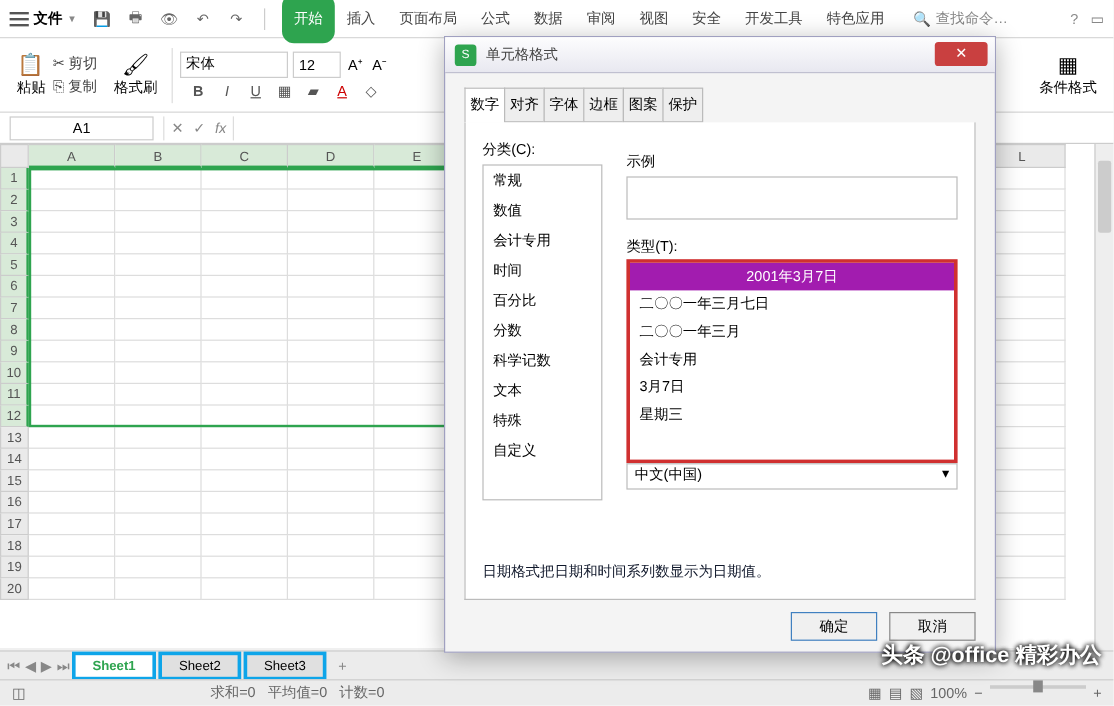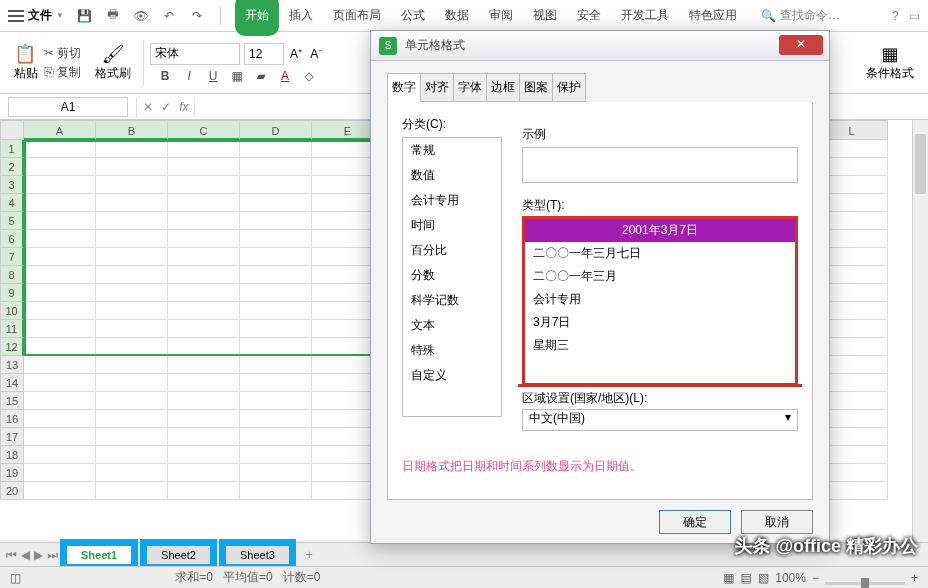--- a/index.html
+++ b/index.html
@@ -47,29 +47,29 @@
 .row { display: flex; }
 .row-header { width: 24px; height: 18px; border: 1px solid #ccc; border-top: none; background: #eaeaea; text-align: center; line-height: 18px; color: #555; font-size: 11px; }
 .row-header.sel { background: #d8ead8; border-right: 2px solid #2ea44f; }
 .cell { width: 72px; height: 18px; border-right: 1px solid #ddd; border-bottom: 1px solid #ddd; }
 .corner { width: 24px; height: 20px; border: 1px solid #ccc; background: #eaeaea; position: absolute; left: 0; top: 0; }
 .selection-border { position: absolute; border: 2px solid #2ea44f; pointer-events: none; }
 
 
 .sheet-tabs { position: absolute; bottom: 22px; left: 0; right: 0; height: 24px; background: #ececec; display: flex; align-items: center; padding-left: 60px; border-top: 1px solid #ccc; }
 .sheet-nav { position: absolute; left: 6px; display: flex; gap: 4px; color: #888; }
-.sheet-tab { padding: 3px 14px; border: 7px solid #0ea5e9; background: #e0e0e0; margin-right: 2px; cursor: pointer; font-size: 11px; }
+.sheet-tab { padding: 3px 14px; border: 3px solid #0ea5e9; background: #e0e0e0; margin-right: 2px; cursor: pointer; font-size: 11px; }
 .sheet-tab.active { background: #fff; color: #2ea44f; font-weight: bold; }
 .sheet-add { padding: 3px 8px; color: #888; cursor: pointer; }
 
 
 .statusbar { position: absolute; bottom: 0; left: 0; right: 0; height: 22px; background: #ececec; border-top: 1px solid #ccc; display: flex; align-items: center; padding: 0 10px; color: #666; font-size: 11px; gap: 14px; }
 .statusbar .stats { margin-left: 140px; }
 .statusbar .view-icons { margin-left: auto; display: flex; gap: 6px; align-items: center; }
-.statusbar .zoom { display: flex; align-items: flex-end; gap: 6px; }
+.statusbar .zoom { display: flex; align-items: flex-start; gap: 6px; }
 .statusbar .zoom-track { width: 80px; height: 3px; background: #ccc; position: relative; }
 .statusbar .zoom-thumb { width: 8px; height: 10px; background: #888; position: absolute; left: 36px; top: -4px; }
 
 
 .dialog { position: absolute; left: 370px; top: 30px; width: 460px; height: 514px; background: #f4f4f4; border: 1px solid #a0a0c0; box-shadow: 0 4px 20px rgba(0,0,0,0.3); }
 .dialog-title { height: 30px; background: linear-gradient(#fdfdfe, #e8e8f0); display: flex; align-items: center; padding: 0 8px; border-bottom: 1px solid #c0c0d0; }
 .dialog-title .app-icon { width: 18px; height: 18px; background: #2ea44f; border-radius: 3px; color: #fff; text-align: center; line-height: 18px; font-size: 10px; margin-right: 8px; }
 .dialog-title .title-text { color: #444; flex: 1; }
 .dialog-close { width: 44px; height: 20px; background: #c94040; border-radius: 3px; color: #fff; text-align: center; line-height: 18px; cursor: pointer; position: absolute; right: 6px; top: 4px; }
 .dialog-tabs { display: flex; padding: 12px 16px 0; gap: 0; }
@@ -83,21 +83,21 @@
 .right-pane { position: absolute; left: 134px; top: 24px; right: 14px; }
 .example-label { margin-bottom: 4px; }
 .example-box { border: 1px solid #bbb; height: 36px; background: #fff; margin-bottom: 14px; }
 .type-label { margin-bottom: 2px; }
 .type-list { border: 3px solid #d03030; height: 170px; background: #fff; overflow-y: scroll; }
 .type-item { padding: 3px 8px; cursor: pointer; }
 .type-item.selected { background: #a21caf; color: #fff; text-align: center; }
 .locale-label { margin-top: 4px; margin-bottom: 2px; position: relative; }
 .locale-label::before { content: ""; position: absolute; top: -6px; left: -4px; right: -4px; height: 3px; background: #d03030; }
 .locale-select { width: 100%; border: 1px solid #bbb; height: 22px; background: #fff; padding: 0 6px; }
-.hint-text { position: absolute; bottom: 24px; left: 14px; color: #ec4899; }
+.hint-text { position: absolute; bottom: 14px; left: 14px; color: #0f172a; }
 .dialog-buttons { display: flex; justify-content: flex-end; gap: 10px; padding: 0 16px 12px; }
 .dialog-buttons button { width: 72px; height: 24px; border: 1px solid #888; background: #f0f0f0; cursor: pointer; }
 .dialog-buttons button.primary { border: 1px solid #4080c0; }
 
 
 .watermark { position: absolute; right: 10px; bottom: 30px; color: #fff; font-size: 18px; text-shadow: 0 0 4px #000, 0 0 4px #000; font-weight: bold; }
 
 
 .vscroll { position: absolute; right: 0; top: 120px; width: 16px; bottom: 46px; background: #eee; border-left: 1px solid #ccc; }
 .vscroll .thumb { background: #ccc; height: 60px; margin: 14px 2px; border-radius: 2px; }
@@ -589,21 +589,20 @@
       <div class="example-box"></div>
       <div class="type-label">类型(T):</div>
       <div class="type-list" id="type-list">
           <div class="type-item selected">2001年3月7日</div>
           <div class="type-item">二〇〇一年三月七日</div>
           <div class="type-item">二〇〇一年三月</div>
           <div class="type-item">会计专用</div>
           <div class="type-item">3月7日</div>
           <div class="type-item">星期三</div>
         </div>
-      <div class="locale-label">区域设置(国家/地区)(L):</div>
       <div class="locale-select">
         <span>中文(中国)</span>
         <span style="float:right">▾</span>
       </div>
     </div>
     <div class="hint-text">日期格式把日期和时间系列数显示为日期值。</div>
   </div>
   <div class="dialog-buttons">
     <button class="primary">确定</button>
     <button>取消</button>

